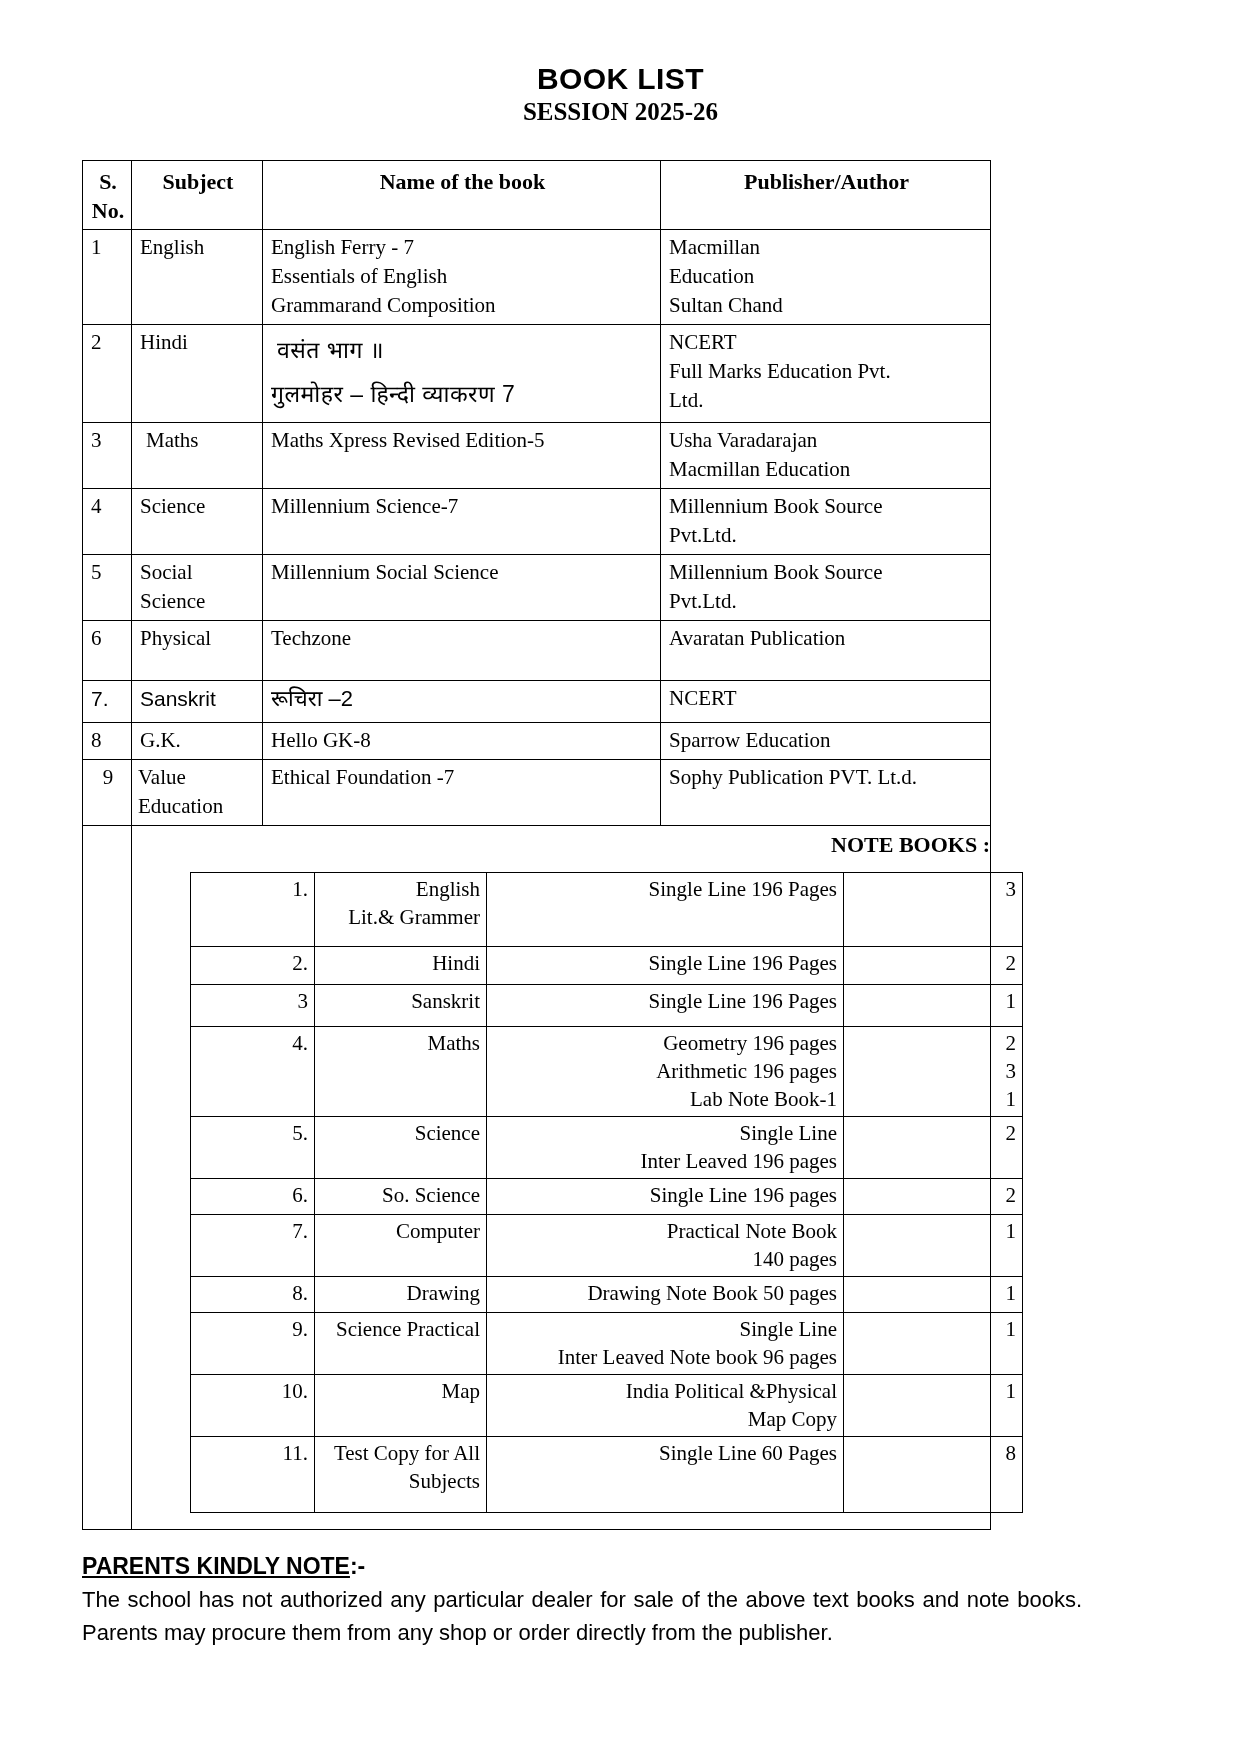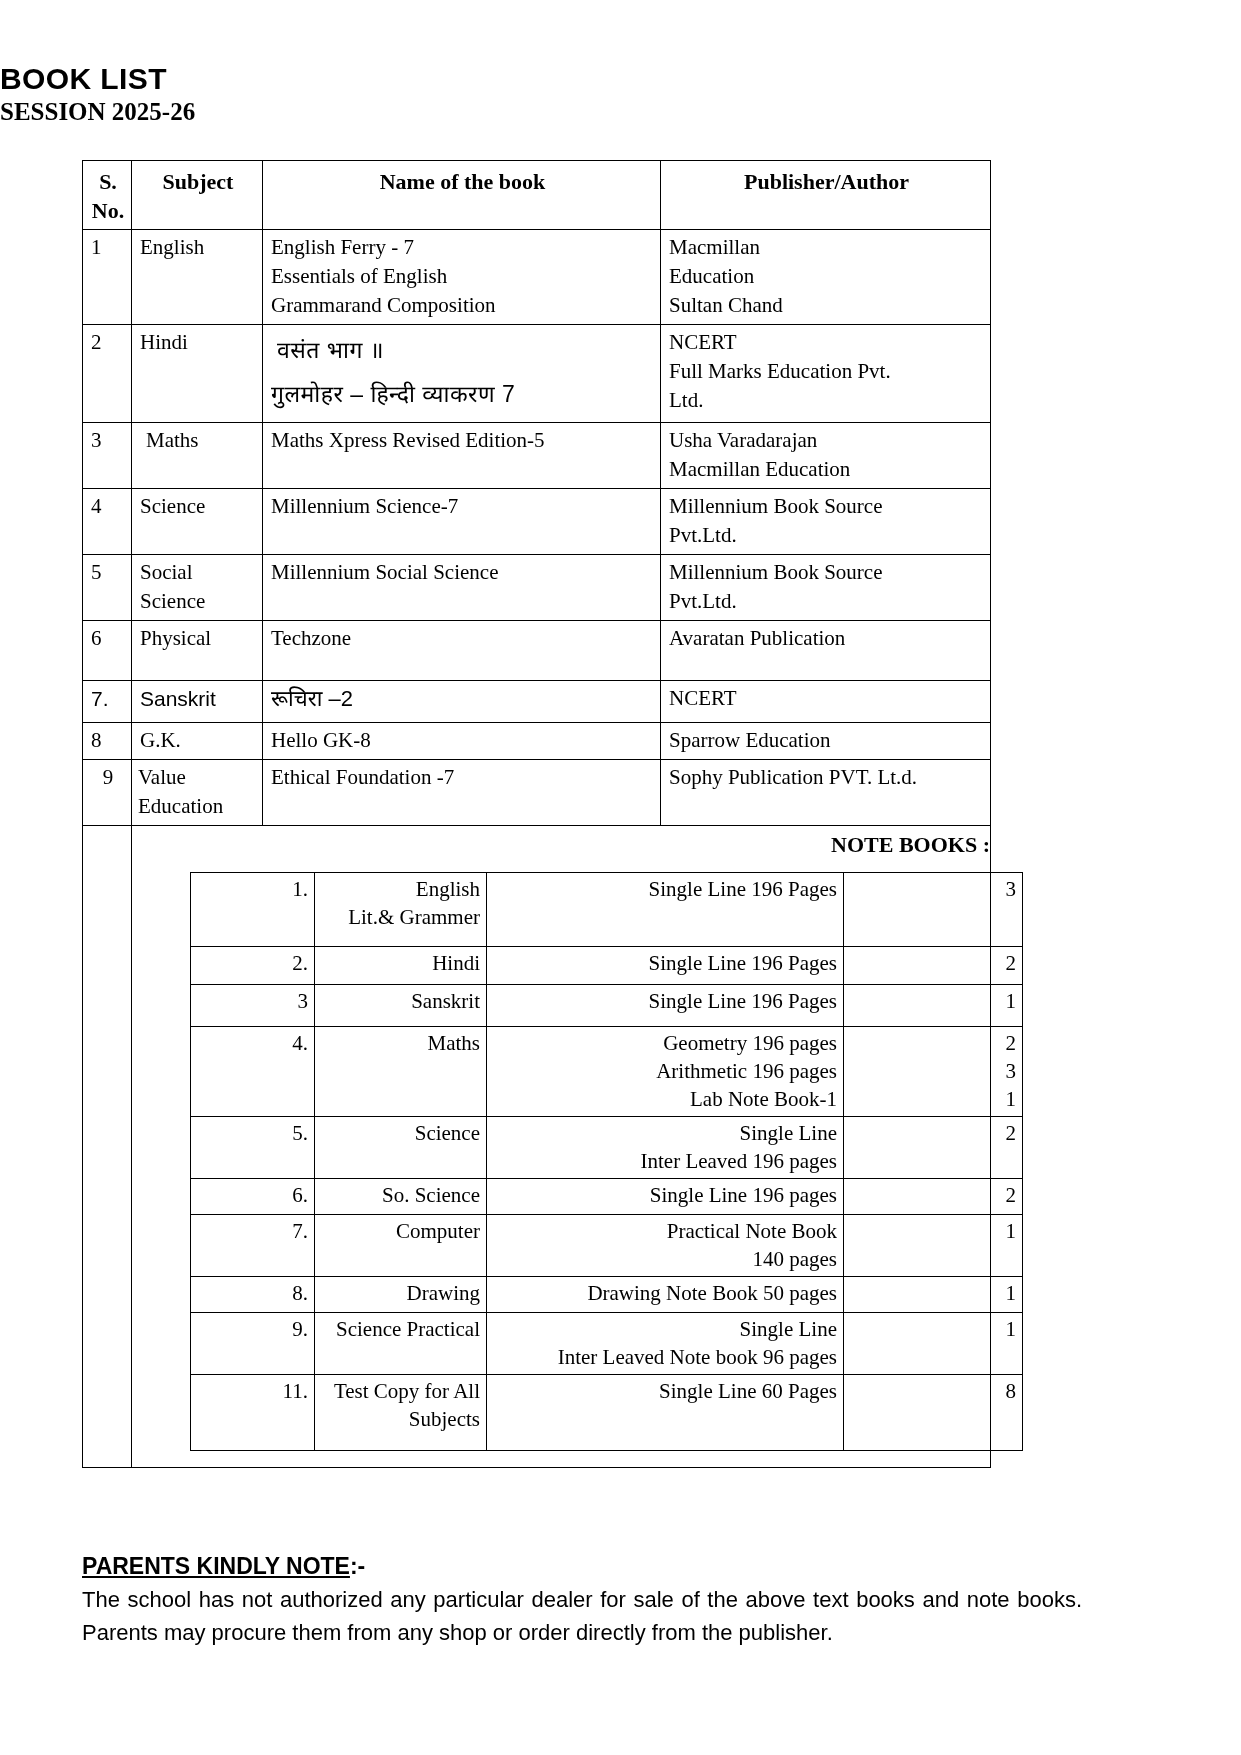--- a/index.html
+++ b/index.html
@@ -21,21 +21,21 @@
     width: 1241px;
     height: 1755px;
   }
 
   
   .title-block {
     position: absolute;
     left: 0;
     top: 62px;
     width: 1241px;
-    text-align: left;
+    text-align: center;
   }
   .title-main {
     font-family: "Liberation Sans", sans-serif;
     font-weight: bold;
     font-size: 30px;
     letter-spacing: 0.4px;
     line-height: 34px;
   }
   .title-sub {
     font-family: "Liberation Serif", serif;
@@ -412,20 +412,29 @@
               <tr class="nb-h9">
                 <td>9.</td>
                 <td class="multiline">Science Practical</td>
                 <td class="multiline">
                     <div>Single  Line</div>
                     <div>Inter Leaved Note book 96 pages</div>
                   </td>
                 <td class="multiline">1</td>
               </tr>
 
+              <tr class="nb-h10">
+                <td>10.</td>
+                <td class="multiline">Map</td>
+                <td class="multiline">
+                    <div>India Political  &amp;Physical</div>
+                    <div>Map Copy</div>
+                  </td>
+                <td class="multiline">1</td>
+              </tr>
 
               <tr class="nb-h11">
                 <td>11.</td>
                 <td class="multiline">Test Copy for All Subjects</td>
                 <td class="multiline">Single Line 60 Pages</td>
                 <td class="multiline">8</td>
               </tr>
 
             </tbody>
           </table>

